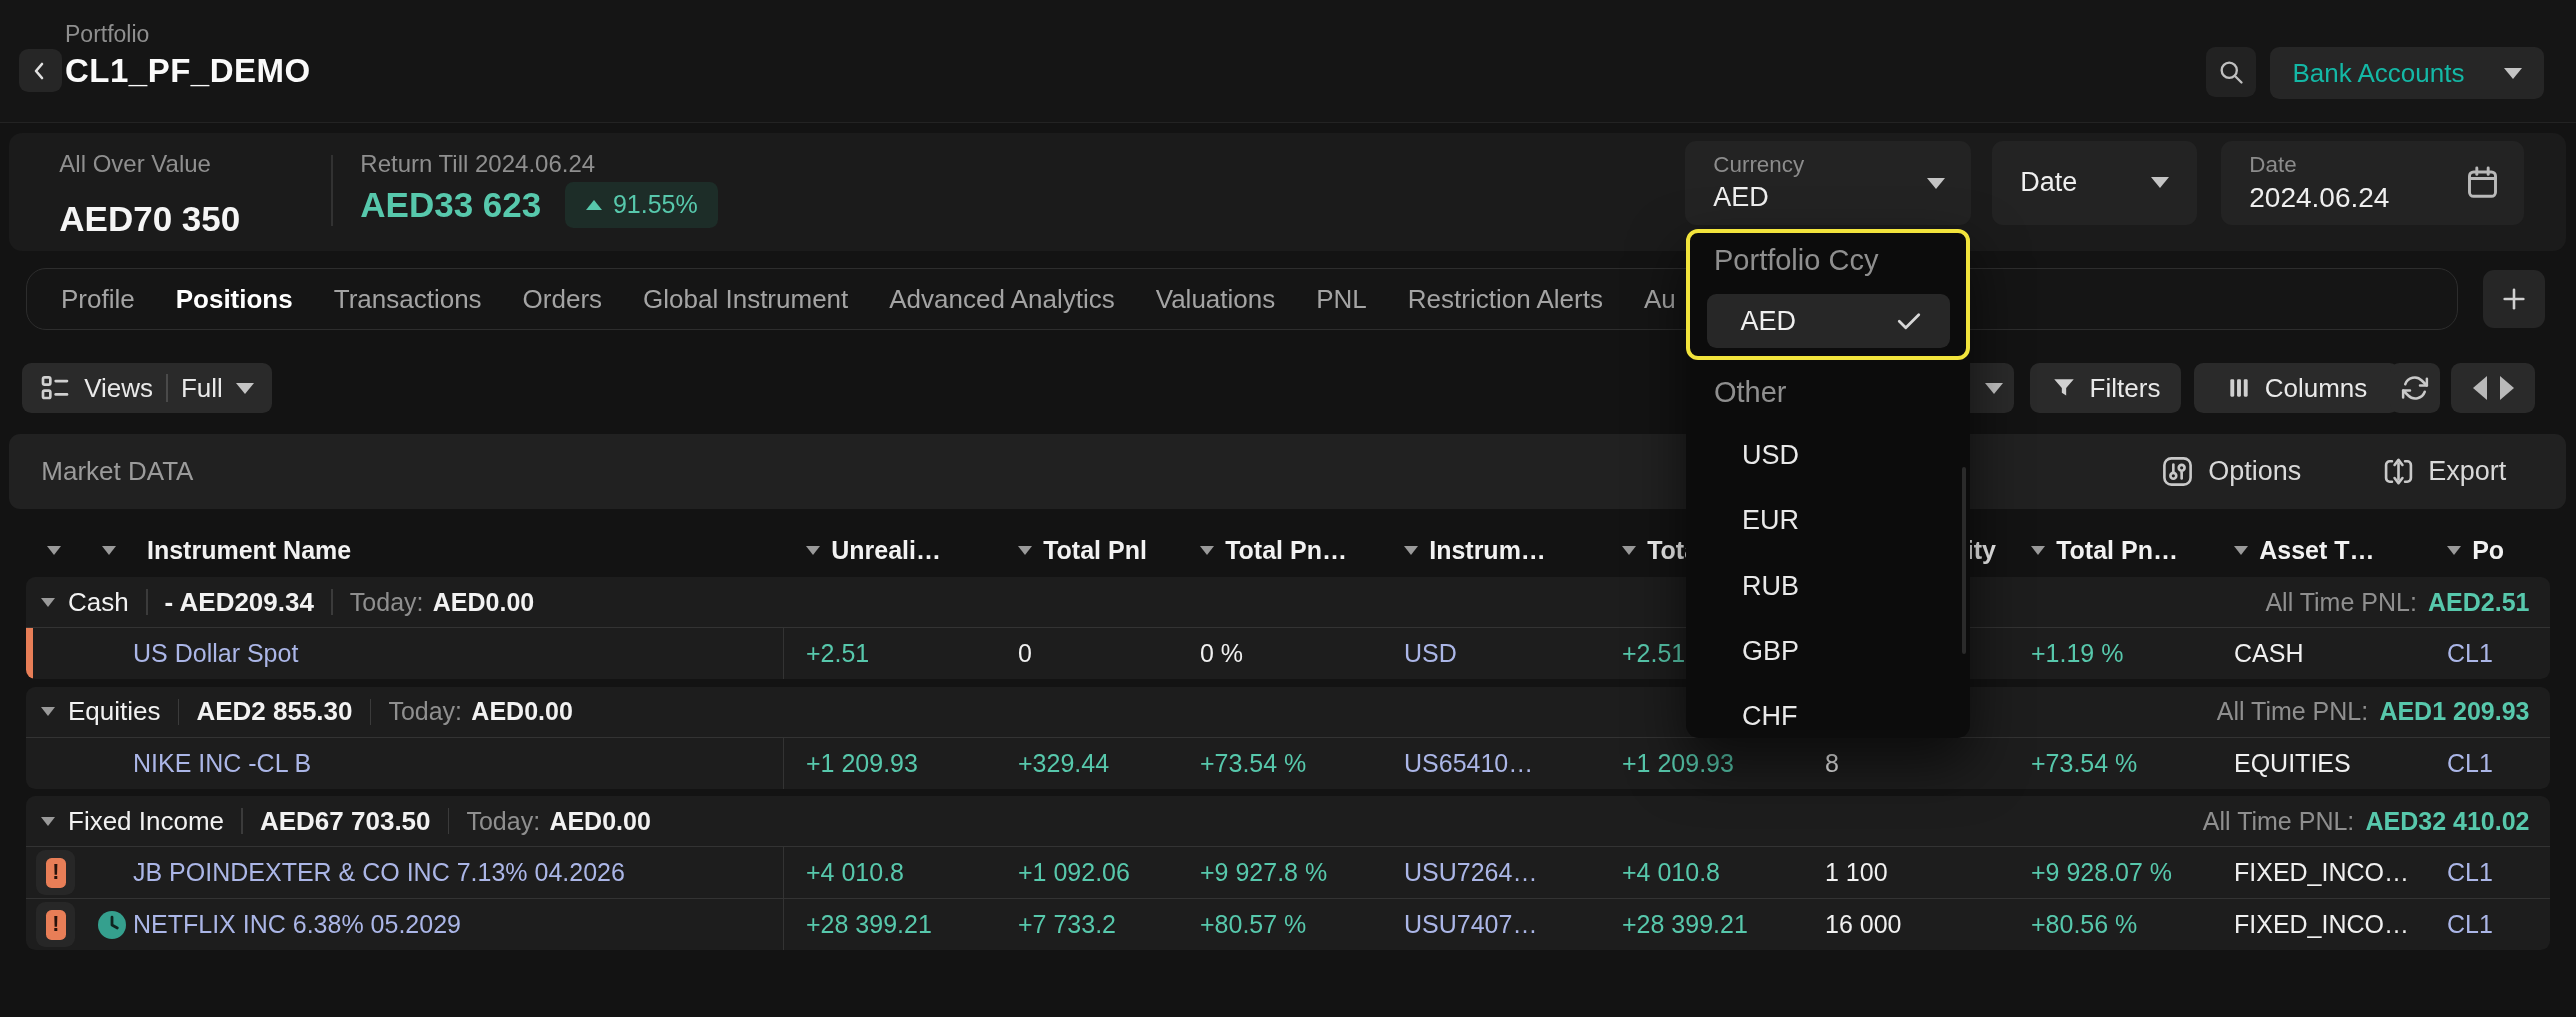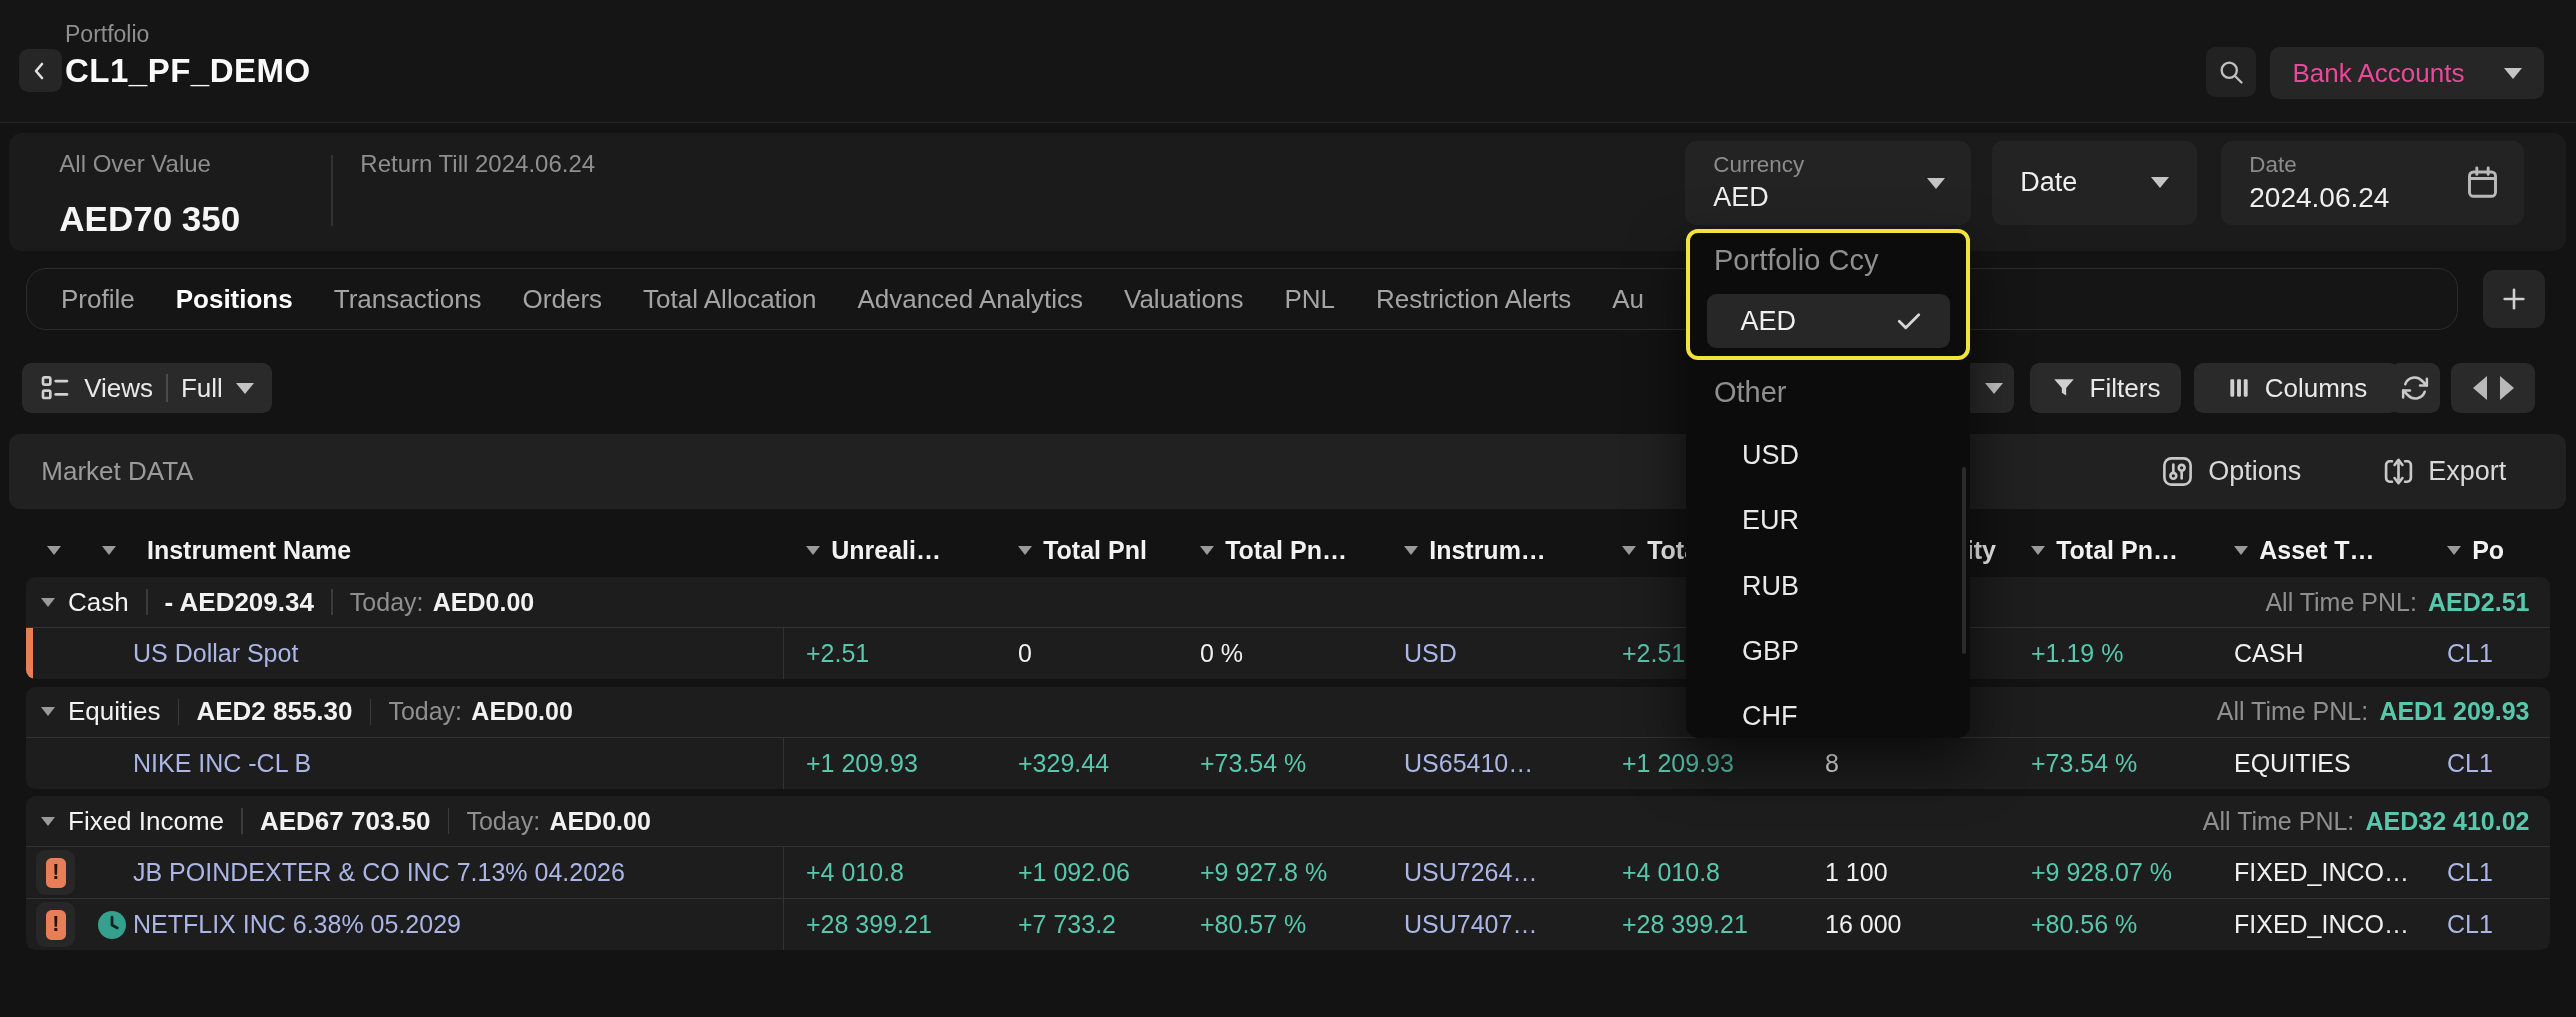--- a/index.html
+++ b/index.html
@@ -9,21 +9,21 @@
     background:#131313; color:#ececec;
     font-family:"Liberation Sans", sans-serif;
   }
   
   .topbar { position:absolute; left:0; top:0; width:2576px; height:123px; background:#151515; border-bottom:0.9px solid #232323; }
   .back-btn { position:absolute; left:18.7px; top:49px; width:43px; height:43px; background:#262626; border-radius:9.3px; display:flex; align-items:center; justify-content:center; cursor:pointer; }
   .eyebrow { position:absolute; left:65px; top:20.5px; font-size:23px; color:#8f8f8f; }
   .pf-title { position:absolute; left:65px; top:52px; font-size:33px; font-weight:700; letter-spacing:0.5px; color:#fafafa; }
   .search-btn { position:absolute; left:2206px; top:47px; width:50px; height:50px; background:#222; border-radius:9.3px; display:flex; align-items:center; justify-content:center; cursor:pointer; }
   .accounts-btn { position:absolute; left:2270px; top:47px; width:274px; height:52px; background:#262626; border-radius:9.3px; display:flex; align-items:center; padding:0 22.4px; cursor:pointer; }
-  .accounts-btn span { font-size:26px; color:#ec4899; }
+  .accounts-btn span { font-size:26px; color:#14b8a6; }
   .accounts-btn .tri { margin-left:auto; }
   
   .summary { position:absolute; left:9.3px; top:133px; width:2557px; height:118px; background:#1b1b1b; border-radius:13px; }
   .sum-label { position:absolute; font-size:24px; color:#8f8f8f; white-space:nowrap; }
   .sum-value { position:absolute; font-size:35px; font-weight:700; color:#f5f5f5; white-space:nowrap;margin-top:16px; }
   .sum-div { position:absolute; left:322px; top:22.4px; width:1.9px; height:71px; background:#323232; }
   .ret-wrap { position:absolute; left:351px; top:49px; display:flex; align-items:center; }
   .ret-value { font-size:35px; font-weight:700; color:#57c8ac; white-space:nowrap; }
   .ret-badge { margin-left:24px; display:flex; align-items:center; gap:11.2px; background:#1d2d28; border-radius:8.4px; padding:8.4px 20.5px; }
   .tri-up { width:0; height:0; border-left:8.4px solid transparent; border-right:8.4px solid transparent; border-bottom:10.3px solid #57c8ac; }
@@ -123,20 +123,27 @@
       <span>Bank Accounts</span>
       <i class="tri"></i>
     </div>
   </div>
 
   <div class="summary">
     <div class="sum-label" style="left:50px; top:17px;">All Over Value</div>
     <div class="sum-value" style="left:50px; top:50px;">AED70 350</div>
     <div class="sum-div"></div>
     <div class="sum-label" style="left:351px; top:17px;">Return Till 2024.06.24</div>
+    <div class="ret-wrap">
+      <span class="ret-value">AED33 623</span>
+      <span class="ret-badge">
+        <i class="tri-up"></i>
+        <span>91.55%</span>
+      </span>
+    </div>
 
     <div class="sel-box" style="left:1676px; top:7.5px; width:286px; height:84px;">
       <span class="sel-label">Currency</span>
       <span class="sel-value">AED</span>
       <i class="tri sel-caret"></i>
     </div>
 
     <div class="sel-box sel-single" style="left:1983px; top:7.5px; width:205px; height:84px;">
       <span>Date</span>
       <i class="tri" style="margin-left:auto;"></i>
@@ -154,21 +161,21 @@
           </svg>
       </span>
     </div>
   </div>
 
   <div class="tabbar">
     <span class="tab">Profile</span>
     <span class="tab active">Positions</span>
     <span class="tab">Transactions</span>
     <span class="tab">Orders</span>
-    <span class="tab">Total Allocation</span>
+    <span class="tab">Global Instrument</span>
     <span class="tab">Advanced Analytics</span>
     <span class="tab">Valuations</span>
     <span class="tab">PNL</span>
     <span class="tab">Restriction Alerts</span>
     <span class="tab">Au</span>
   </div>
   <div class="plus-btn">
     <svg width="28" height="28" viewBox="0 0 24 24" fill="none" stroke="#d0d0d0" stroke-width="2.2" stroke-linecap="round">
         <line x1="12" y1="4" x2="12" y2="20"></line>
         <line x1="4" y1="12" x2="20" y2="12"></line>

